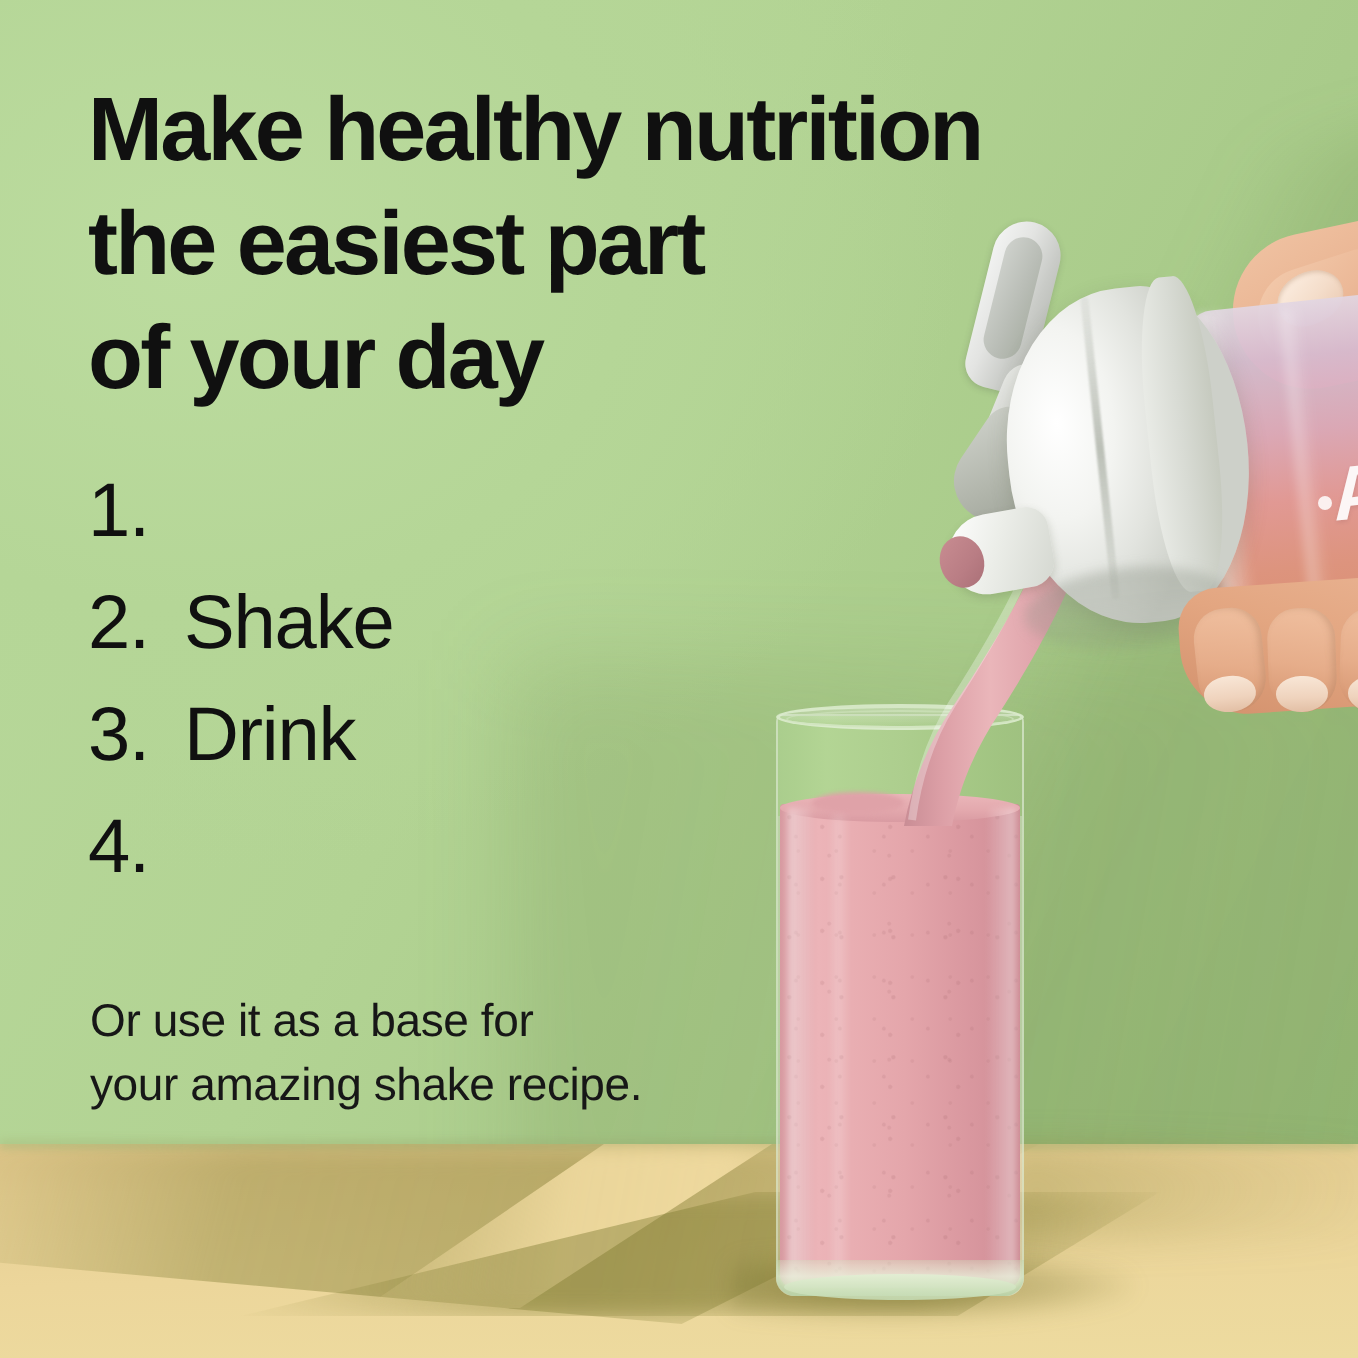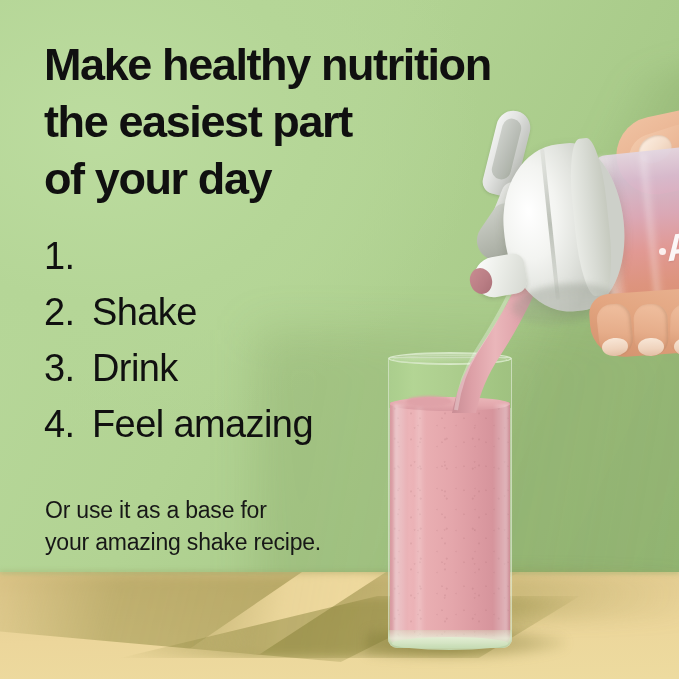--- a/index.html
+++ b/index.html
@@ -601,20 +601,19 @@
     <li class="step">
       <span class="step-num">2.</span>
       <span class="step-label">Shake</span>
     </li>
     <li class="step">
       <span class="step-num">3.</span>
       <span class="step-label">Drink</span>
     </li>
     <li class="step">
       <span class="step-num">4.</span>
-      <span class="step-label">Feel amazing</span>
     </li>
   </ul>
 
   <div class="subtext">Or use it as a base for
 your amazing shake recipe.</div>
 
 </div>
 
 </body></html>

